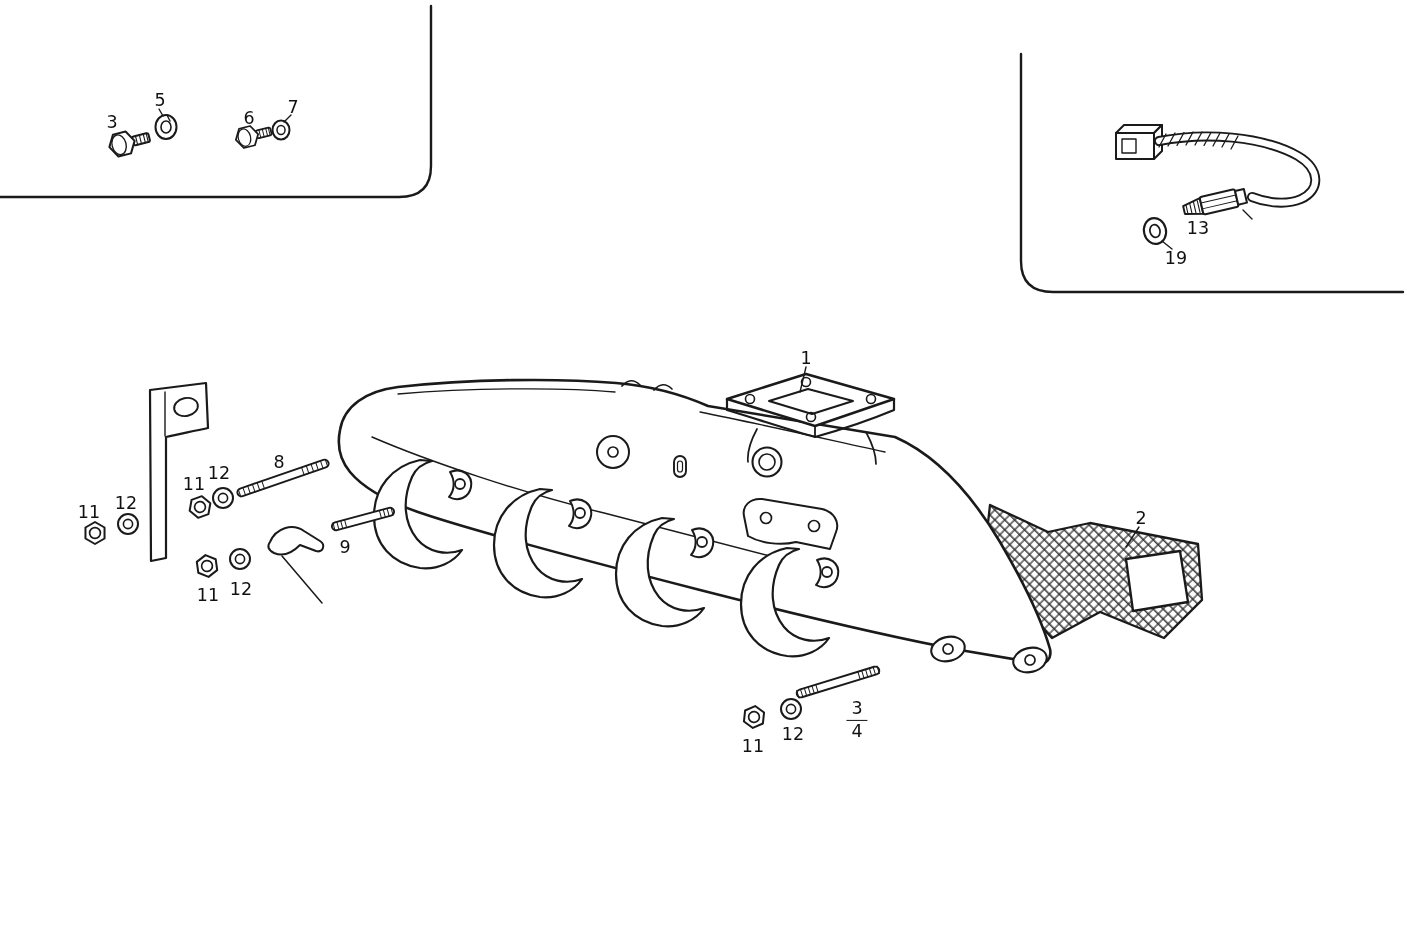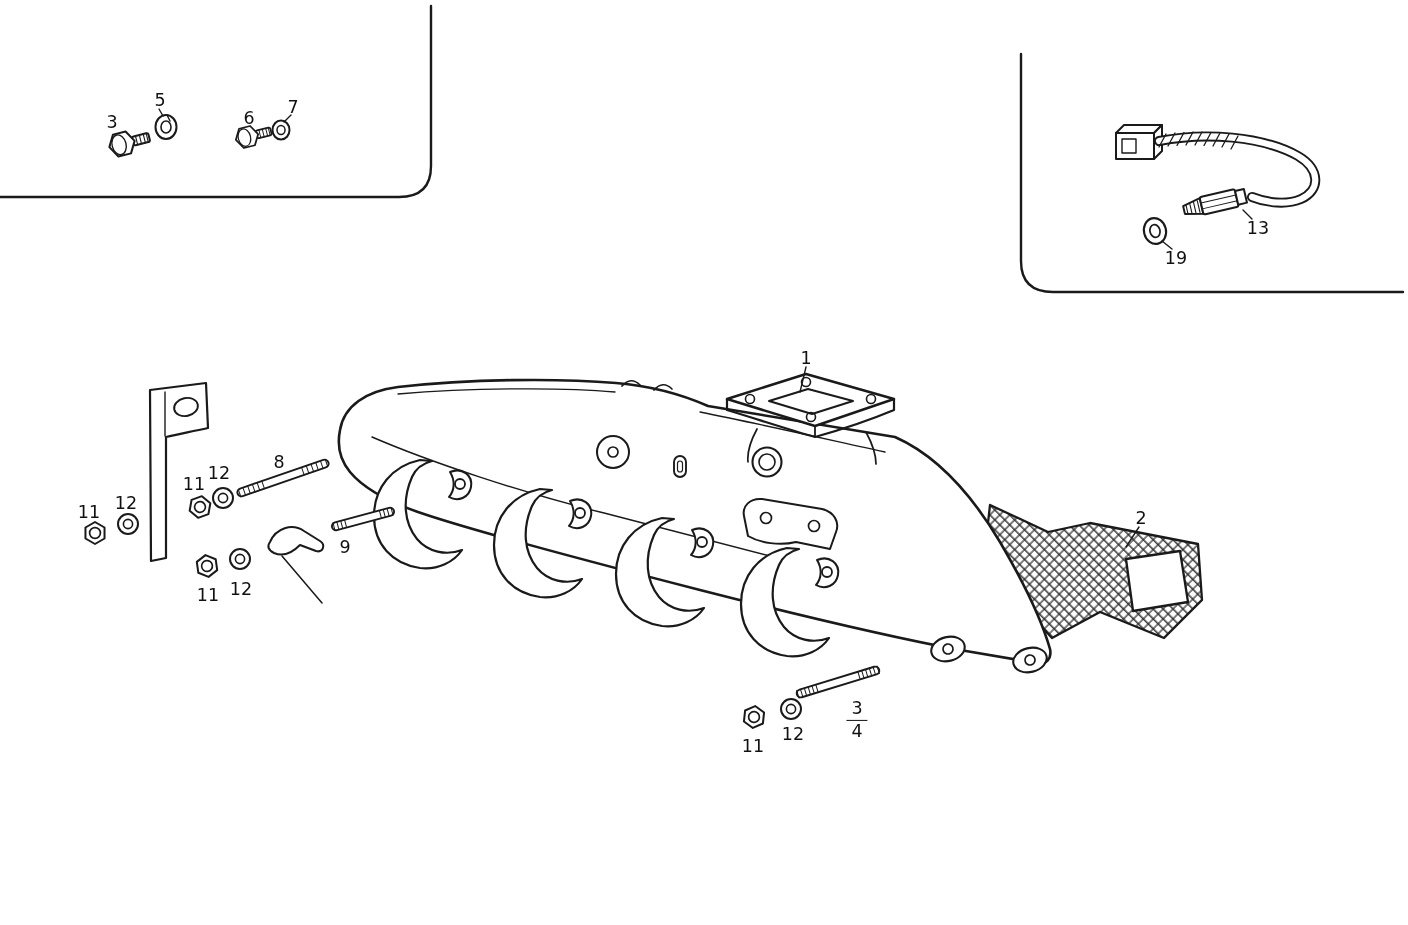--- a/index.html
+++ b/index.html
@@ -235,21 +235,21 @@
     <path d="M 291 115 L 284 122"></path>
     <path d="M 1252 219 L 1243 210"></path>
     <path d="M 1172 249 L 1162 241"></path>
   </g>
 </svg>
 
 <div class="callout" style="left:112px;top:122px">3</div>
 <div class="callout" style="left:160px;top:100px">5</div>
 <div class="callout" style="left:249px;top:118px">6</div>
 <div class="callout" style="left:293px;top:107px">7</div>
-<div class="callout" style="left:1258px;top:228px">13</div>
+<div class="callout" style="left:1198px;top:228px">13</div>
 <div class="callout" style="left:1176px;top:258px">19</div>
 <div class="callout" style="left:806px;top:358px">1</div>
 <div class="callout" style="left:1141px;top:518px">2</div>
 <div class="callout" style="left:279px;top:462px">8</div>
 <div class="callout" style="left:345px;top:547px">9</div>
 <div class="callout" style="left:89px;top:512px">11</div>
 <div class="callout" style="left:126px;top:503px">12</div>
 <div class="callout" style="left:194px;top:484px">11</div>
 <div class="callout" style="left:219px;top:473px">12</div>
 <div class="callout" style="left:208px;top:595px">11</div>

